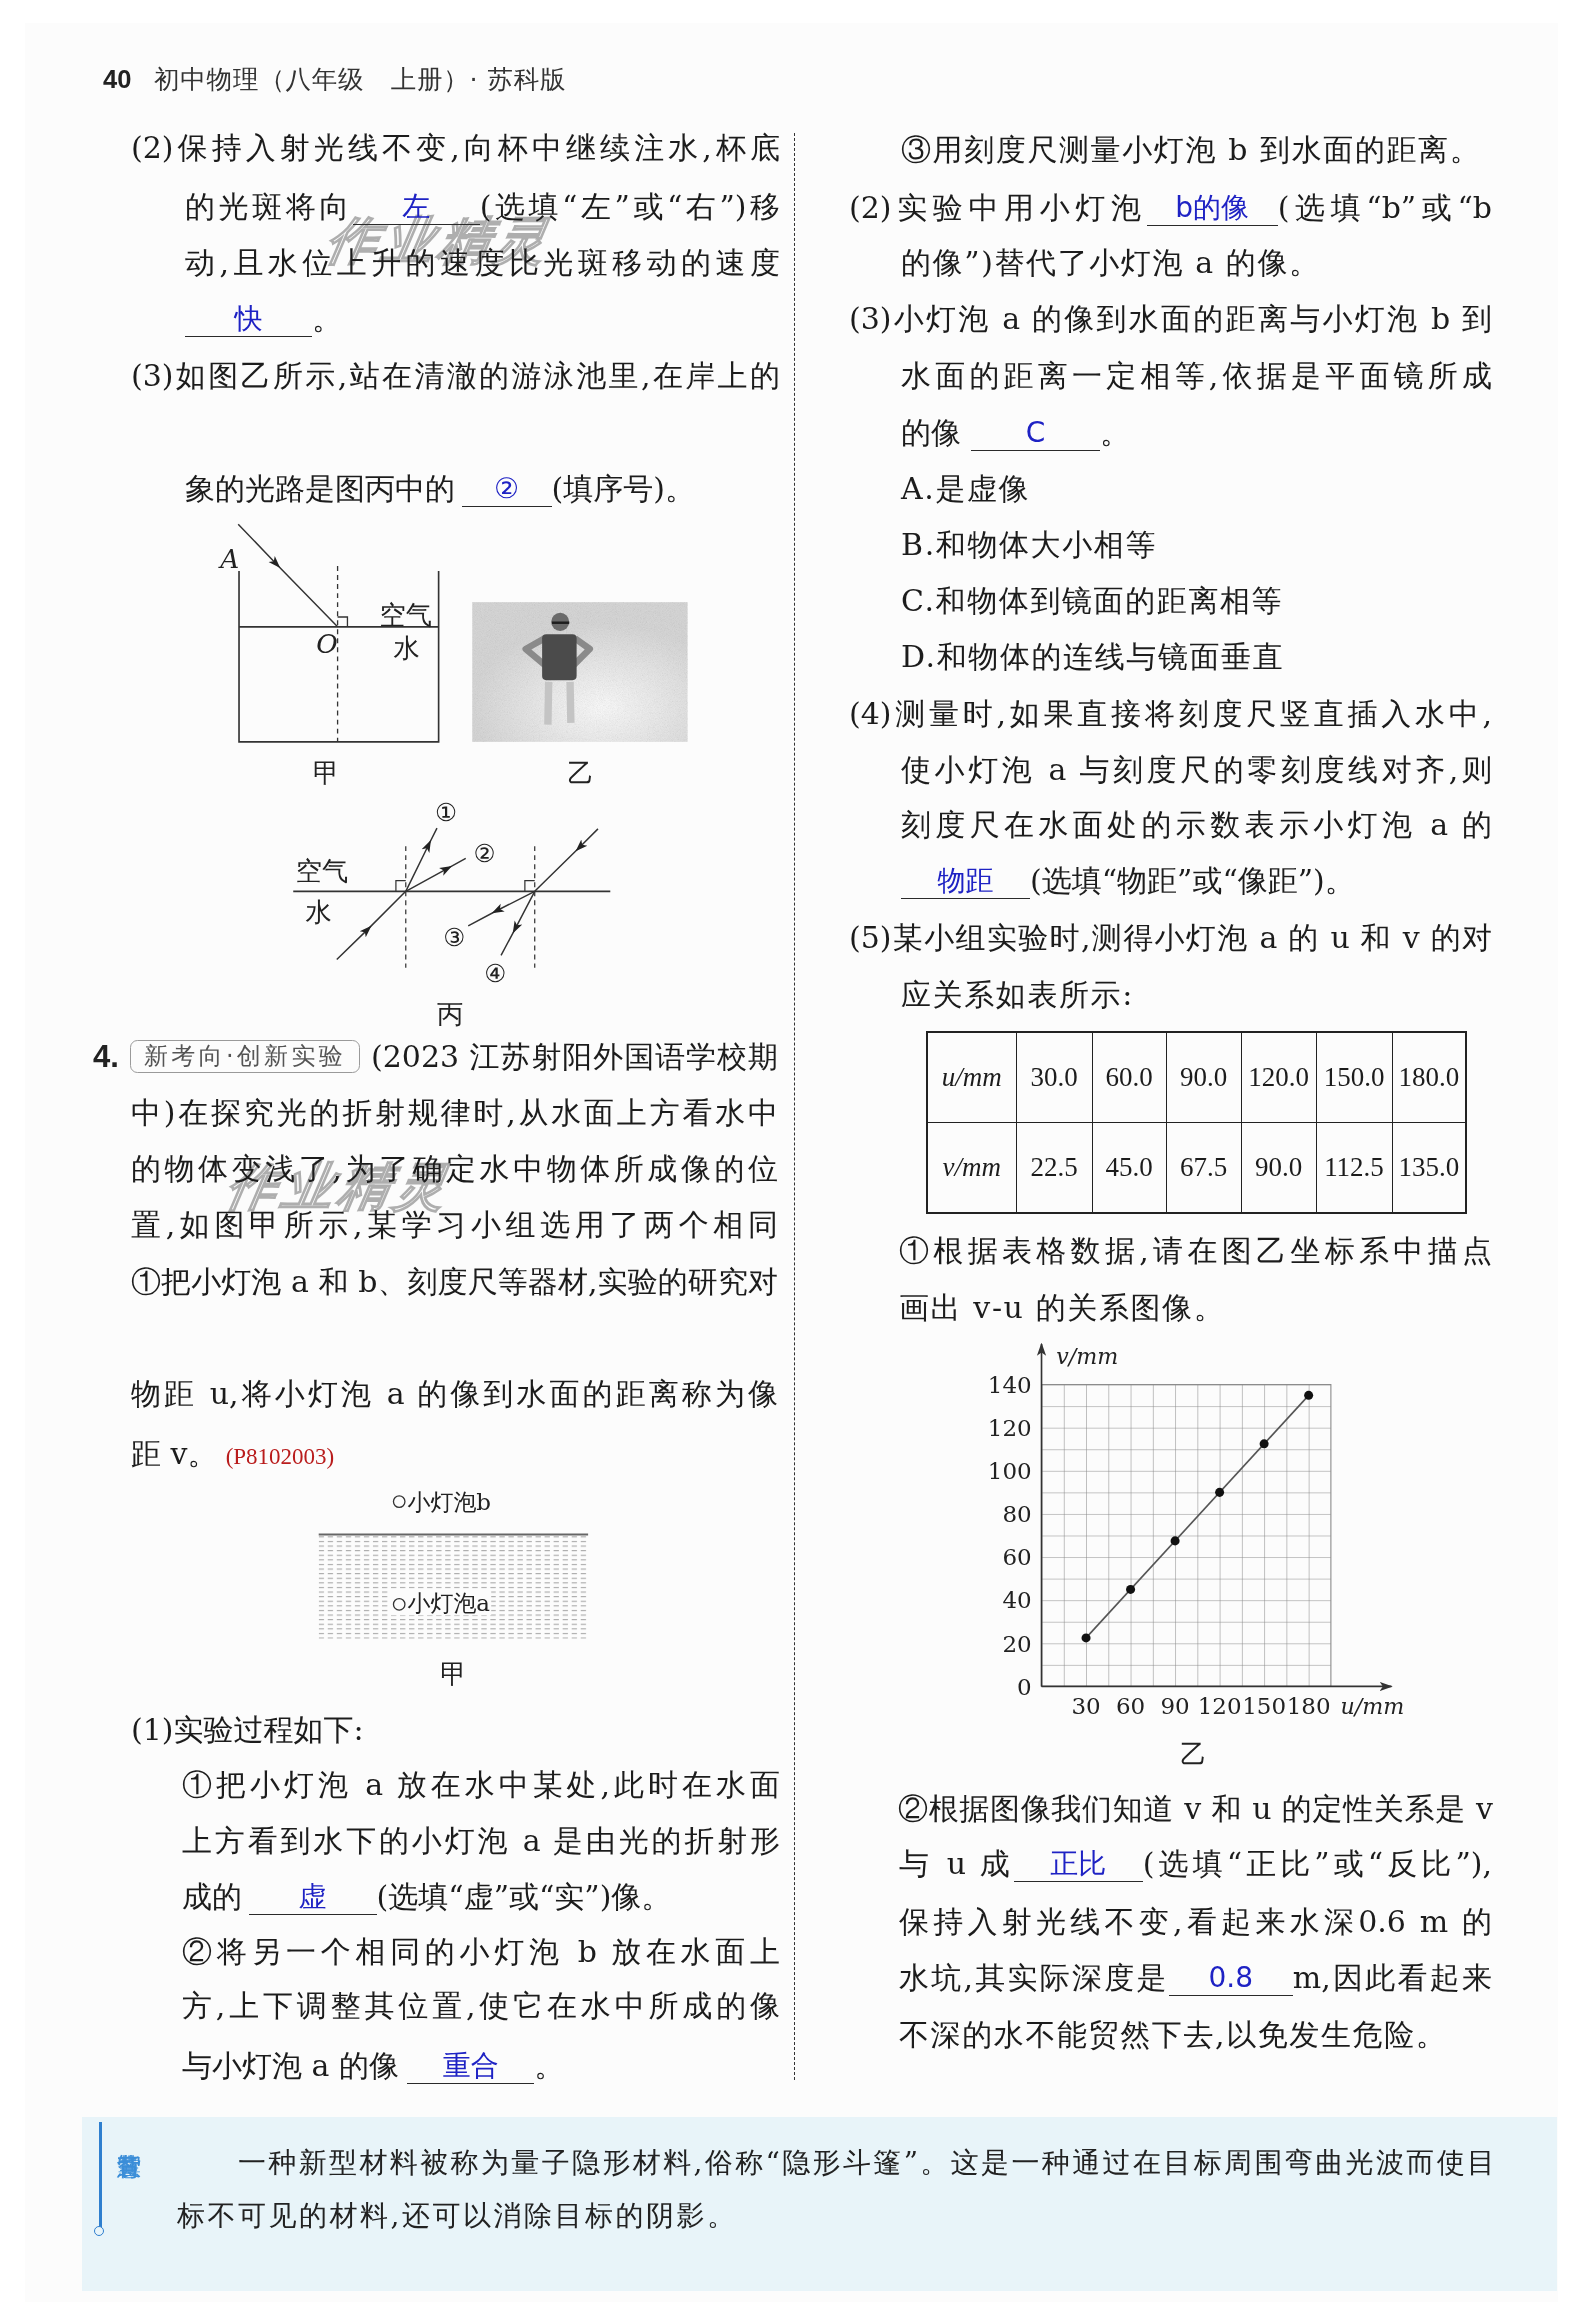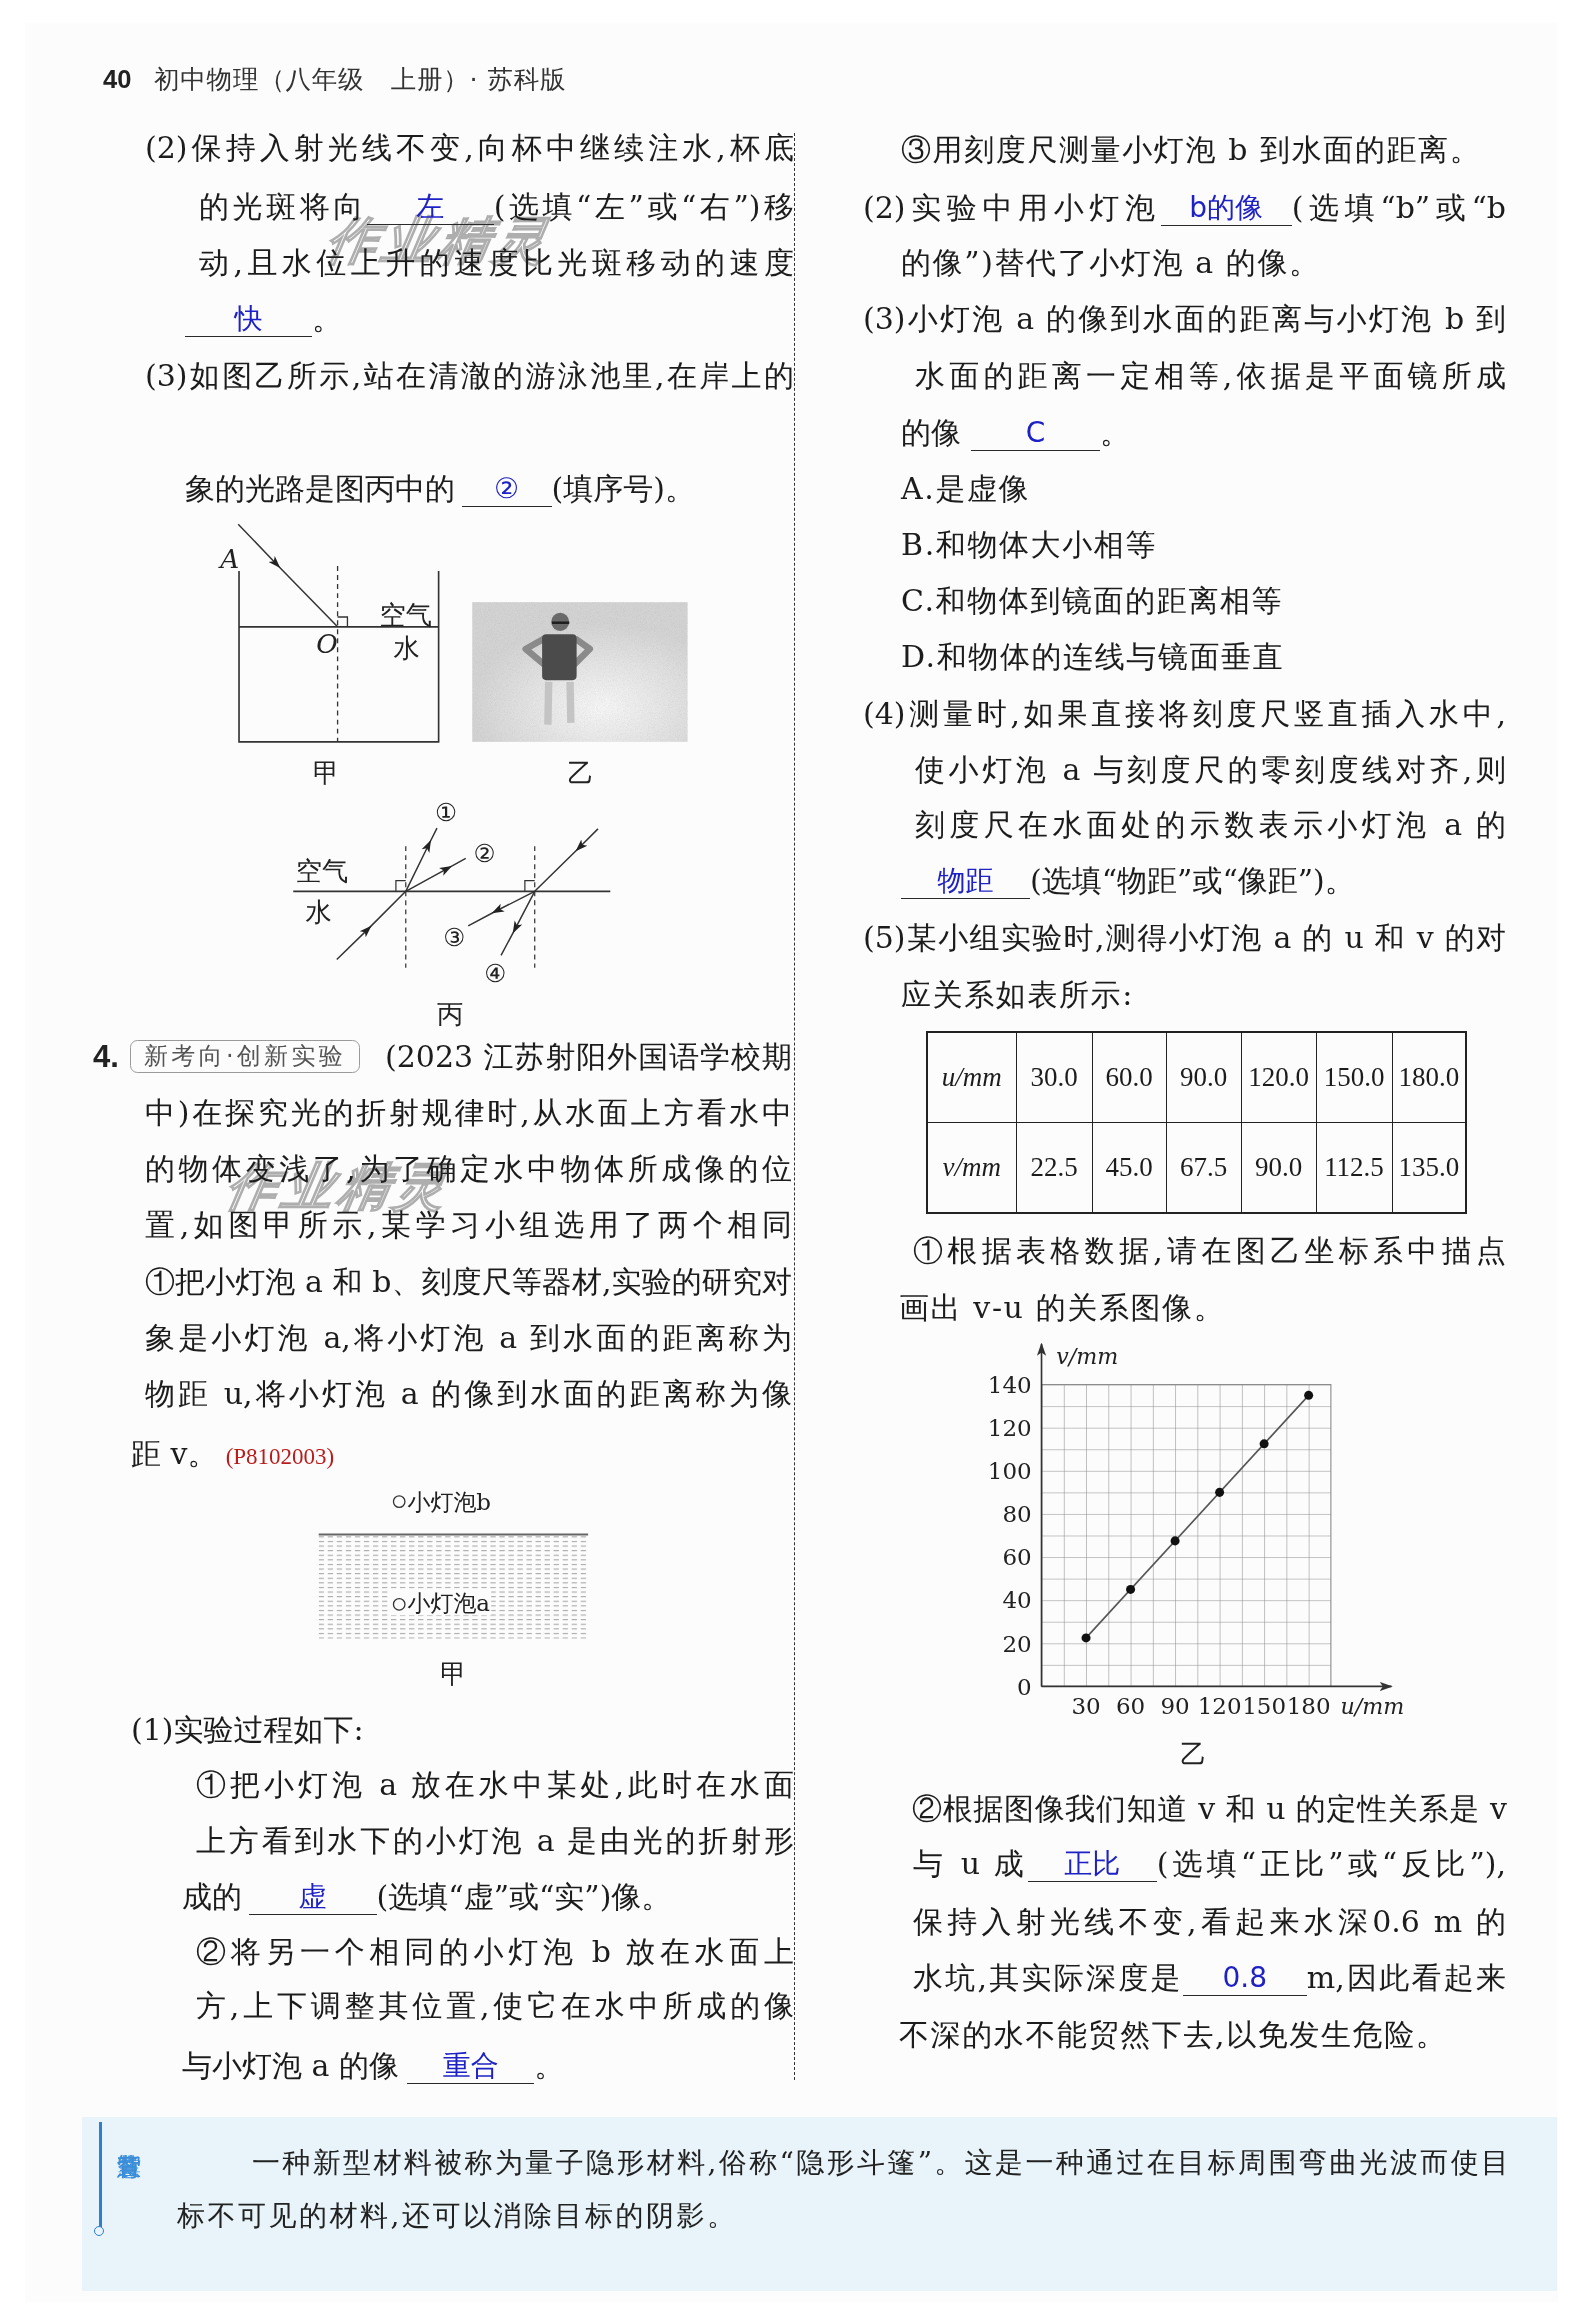--- a/index.html
+++ b/index.html
@@ -1,19 +1,19 @@
 <!DOCTYPE html>
 <html style="font-size:13px"><head>
 <meta charset="utf-8">
 <style>
   html, body { margin:0; padding:0; background:#ffffff; }
   #page { position:relative; width:1582px; height:2319px; overflow:hidden; background:#ffffff; }
   .panel { position:absolute; left:25px; top:23px; width:1533px; height:2279px; background:#fcfcfc; }
   .t { position:absolute; font-family:"DejaVu Serif","Liberation Serif",serif; font-size:30px; line-height:36px; height:36px; color:#1c1c1c; white-space:nowrap; }
-  .j { text-align:justify; text-align-last:justify; text-justify:inter-character;margin-left:14px; }
+  .j { text-align:justify; text-align-last:justify; text-justify:inter-character; }
   .blank { display:inline-block; border-bottom:1.6px solid #2a2a2a; color:#1e22c4; font-family:"DejaVu Sans","Liberation Sans",sans-serif; font-size:28px; height:36px; line-height:36px; vertical-align:top; box-sizing:border-box; text-align:center; text-align-last:center; }
   .hdr-num { position:absolute; left:103px; top:64px; font-family:"Liberation Sans",sans-serif; font-weight:bold; font-size:25.5px; line-height:31px; color:#222; }
   .hdr-title { position:absolute; left:154px; top:64px; font-family:"DejaVu Sans",sans-serif; font-size:25.5px; line-height:31px; color:#333; letter-spacing:0.8px; }
   .qnum { position:absolute; left:93px; top:1039px; font-family:"Liberation Sans",sans-serif; font-weight:bold; font-size:31px; line-height:36px; color:#222; }
   .badge { position:absolute; left:130px; top:1040px; width:230px; height:33px; box-sizing:border-box; border:1.6px solid #9a9a9a; border-radius:7.4px; font-family:"DejaVu Sans",sans-serif; font-size:24px; line-height:30px; color:#555; text-align:center; letter-spacing:3.3px; background:#fcfcfc; }
   .ref { color:#b91c1c; font-size:23px; font-family:"Liberation Serif",serif; margin-left:8.2px; }
   .sep { position:absolute; left:794px; top:133px; height:1947px; width:0; border-left:1.6px dashed #333; }
   .wm { position:absolute; font-family:"DejaVu Sans",sans-serif; font-size:51px; line-height:57px; font-weight:bold; font-style:italic; color:rgba(255,255,255,0.25); -webkit-text-stroke:1.1px rgba(110,110,110,0.55); letter-spacing:5px; white-space:nowrap; transform:skewX(-10deg); }
   .fig-layer { position:absolute; left:0; top:0; }
   .fig-layer text { font-family:"DejaVu Serif","Liberation Serif",serif; fill:#222; }
@@ -58,21 +58,20 @@
     <span>象的光路是图丙中的</span><span class="blank" style="width:90px;margin-left:6.6px;">②</span><span>(填序号)。</span>
   </div>
 
   <div class="qnum">4.</div>
   <div class="badge">新考向·创新实验</div>
   <div class="t j" style="left:371px;top:1039px;width:407px;">(2023 江苏射阳外国语学校期</div>
   <div class="t j" style="left:131px;top:1095px;width:647px;">中)在探究光的折射规律时,从水面上方看水中</div>
   <div class="t j" style="left:131px;top:1151px;width:647px;">的物体变浅了,为了确定水中物体所成像的位</div>
   <div class="t j" style="left:131px;top:1207px;width:647px;">置,如图甲所示,某学习小组选用了两个相同</div>
   <div class="t j" style="left:131px;top:1264px;width:647px;">①把小灯泡 a 和 b、刻度尺等器材,实验的研究对</div>
-  <div class="t j" style="left:131px;top:1320px;width:647px;">象是小灯泡 a,将小灯泡 a 到水面的距离称为</div>
   <div class="t j" style="left:131px;top:1376px;width:647px;">物距 u,将小灯泡 a 的像到水面的距离称为像</div>
   <div class="t" style="left:131px;top:1436px;">
     <span>距 v。</span><span class="ref">(P8102003)</span>
   </div>
 
   <div class="t" style="left:131px;top:1712px;">
     <span>(1)</span><span>实验过程如下:</span>
   </div>
   <div class="t j" style="left:182px;top:1767px;width:598px;">①把小灯泡 a 放在水中某处,此时在水面</div>
   <div class="t j" style="left:182px;top:1823px;width:598px;">上方看到水下的小灯泡 a 是由光的折射形</div>

